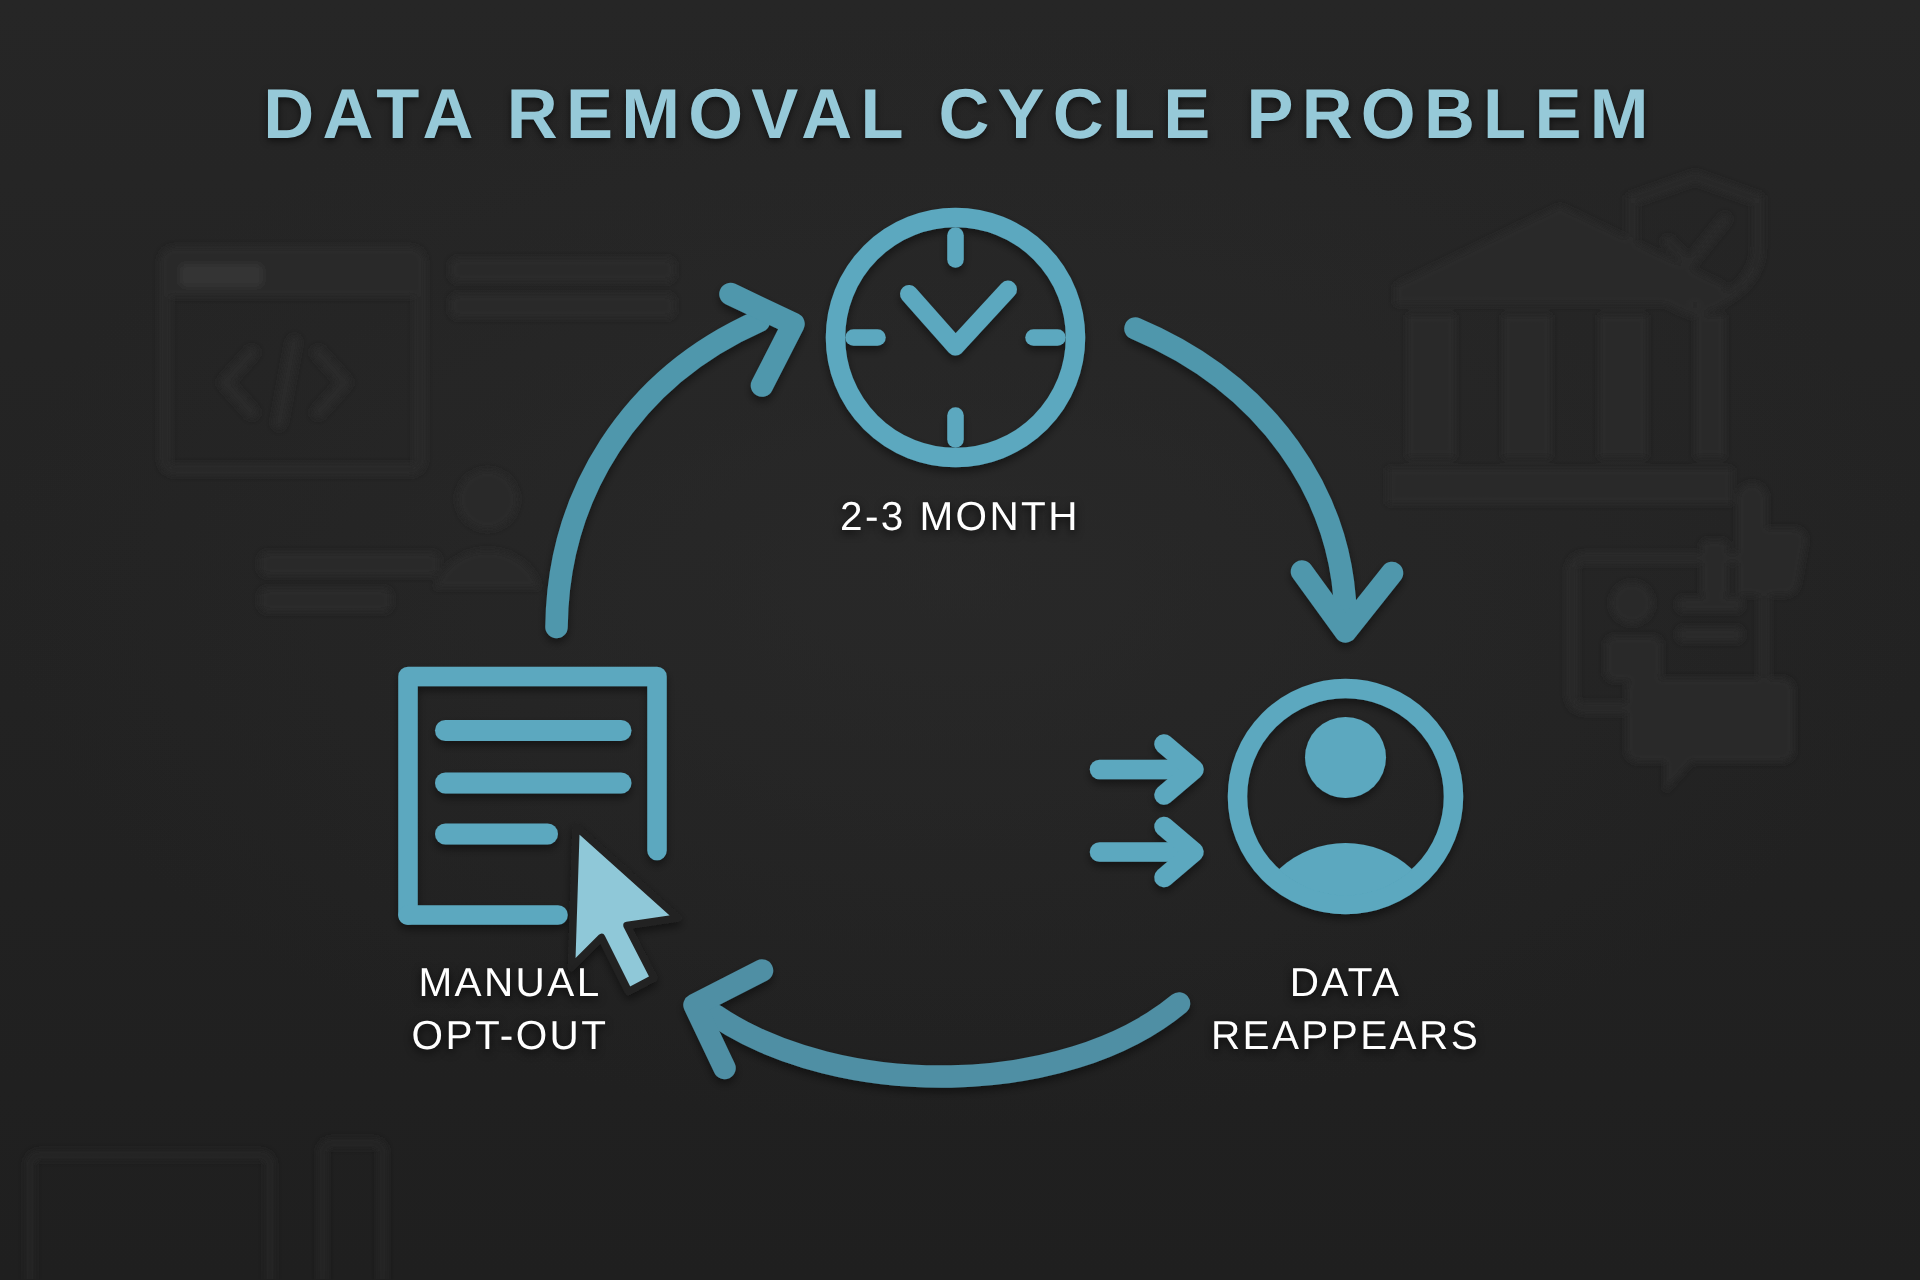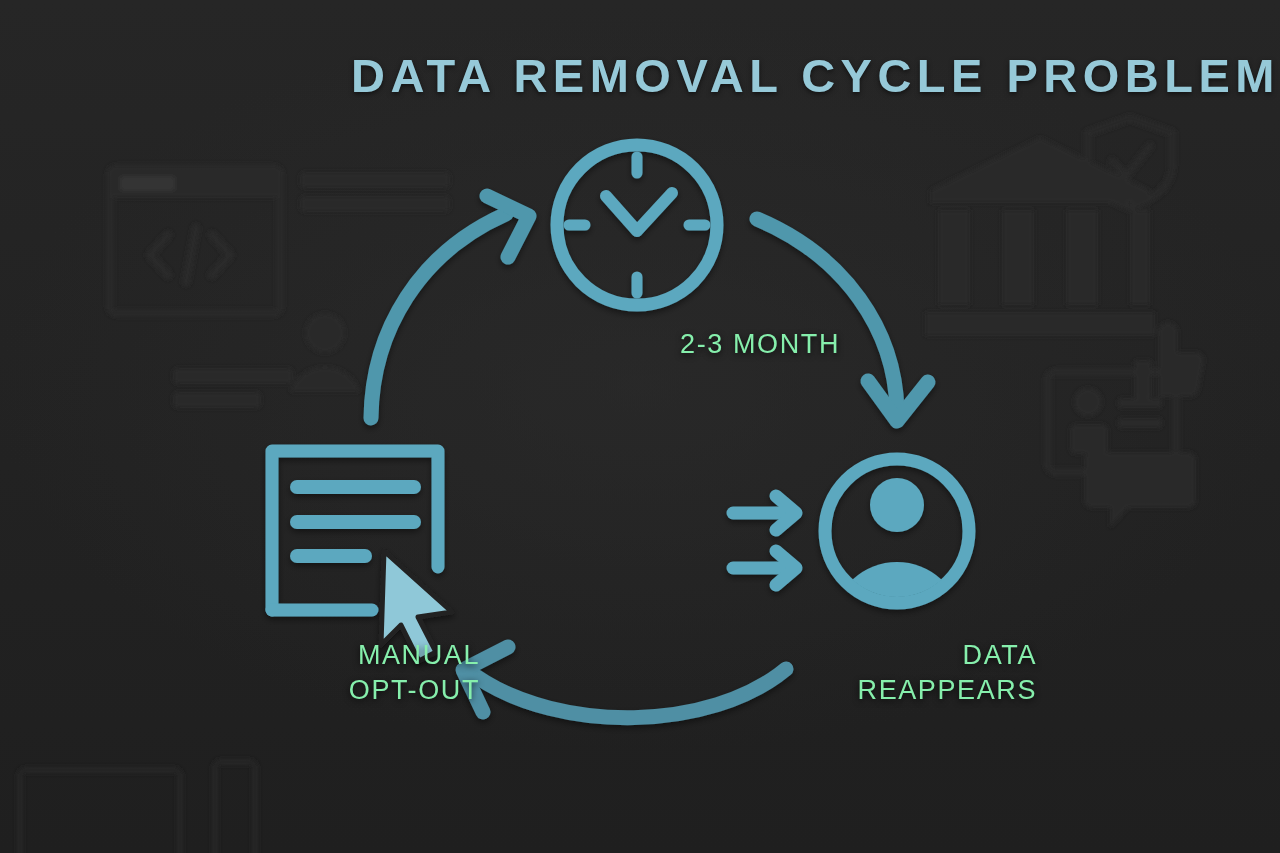--- a/index.html
+++ b/index.html
@@ -36,34 +36,34 @@
     position: absolute;
     inset: 0;
   }
 
   
   .title {
     position: absolute;
     top: 48px;
     left: 0;
     width: 1280px;
-    text-align: right;
+    text-align: center;
     font-size: 47px;
     font-weight: 700;
     letter-spacing: 5.5px;
     color: #96c9d8;
     text-shadow: 0 2px 5px rgba(0,0,0,0.55);
     white-space: nowrap;
   }
 
   
   .caption {
     position: absolute;
-    text-align: right;
-    color: #86efac;
+    text-align: center;
+    color: #ffffff;
     font-size: 27px;
     font-weight: 500;
     letter-spacing: 1.6px;
     line-height: 1.28;
     text-shadow: 0 2px 6px rgba(0,0,0,0.75);
     white-space: nowrap;
   }
   .caption .l2 { display: block; }
 
   #caption-waiting { left: 440px; top: 327px; width: 400px; }

